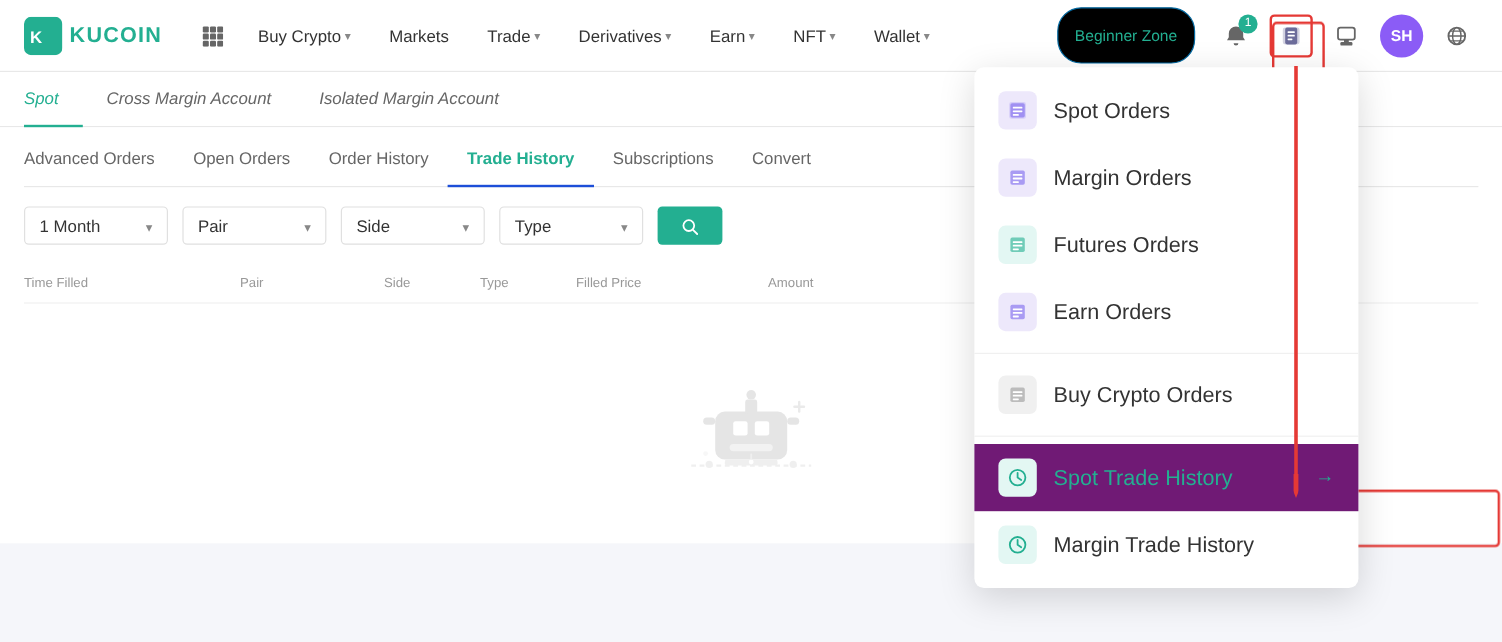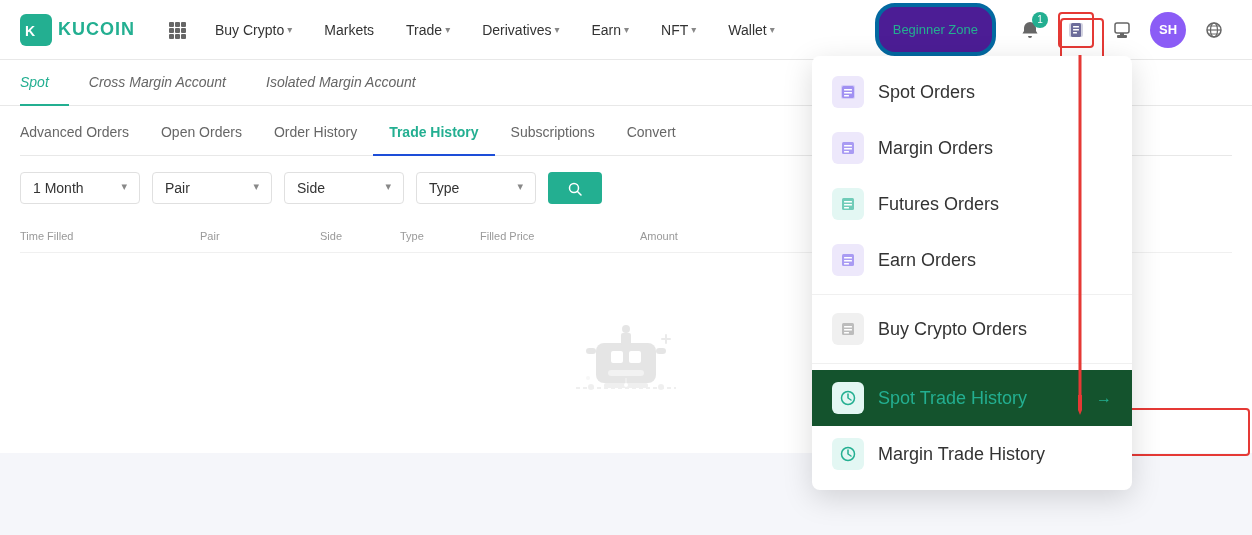--- a/index.html
+++ b/index.html
@@ -52,23 +52,23 @@
       align-items: center;
       gap: 3px;
       padding: 6px 10px;
       cursor: pointer;
       color: #333;
       font-size: 14px;
       white-space: nowrap;
     }
     .nav-item .chevron { font-size: 10px; color: #888; }
     .beginner-zone {
-      background: #4c1d95;
+      background: #000000;
       color: #23af91;
-      border: 4px solid #0369a1;
+      border: 1px solid #0369a1;
       border-radius: 20px;
       padding: 15px 14px;
       font-size: 13px;
       cursor: pointer;
       white-space: nowrap;
     }
     .header-right {
       display: flex;
       align-items: center;
       gap: 10px;
@@ -174,21 +174,21 @@
 
     
     .filters-row {
       display: flex;
       align-items: center;
       gap: 12px;
       padding: 16px 0;
     }
     .filter-select {
       display: flex;
-      align-items: flex-start;
+      align-items: flex-end;
       gap: 6px;
       border: 1px solid #e0e0e0;
       border-radius: 4px;
       padding: 7px 12px;
       background: #fff;
       cursor: pointer;
       min-width: 120px;
       color: #333;
       font-size: 14px;
     }
@@ -241,21 +241,21 @@
       display: flex;
       align-items: center;
       gap: 14px;
       padding: 12px 20px;
       cursor: pointer;
       color: #333;
       font-size: 14px;
       transition: background 0.15s;
     }
     .dropdown-item.highlighted {
-      background: #14532d;
+      background: #701a75;
     }
     .dropdown-item.highlighted .item-label { color: #23af91; }
     .dropdown-separator {
       height: 1px;
       background: #f0f0f0;
       margin: 6px 0;
     }
     .item-icon {
       width: 32px;
       height: 32px;

